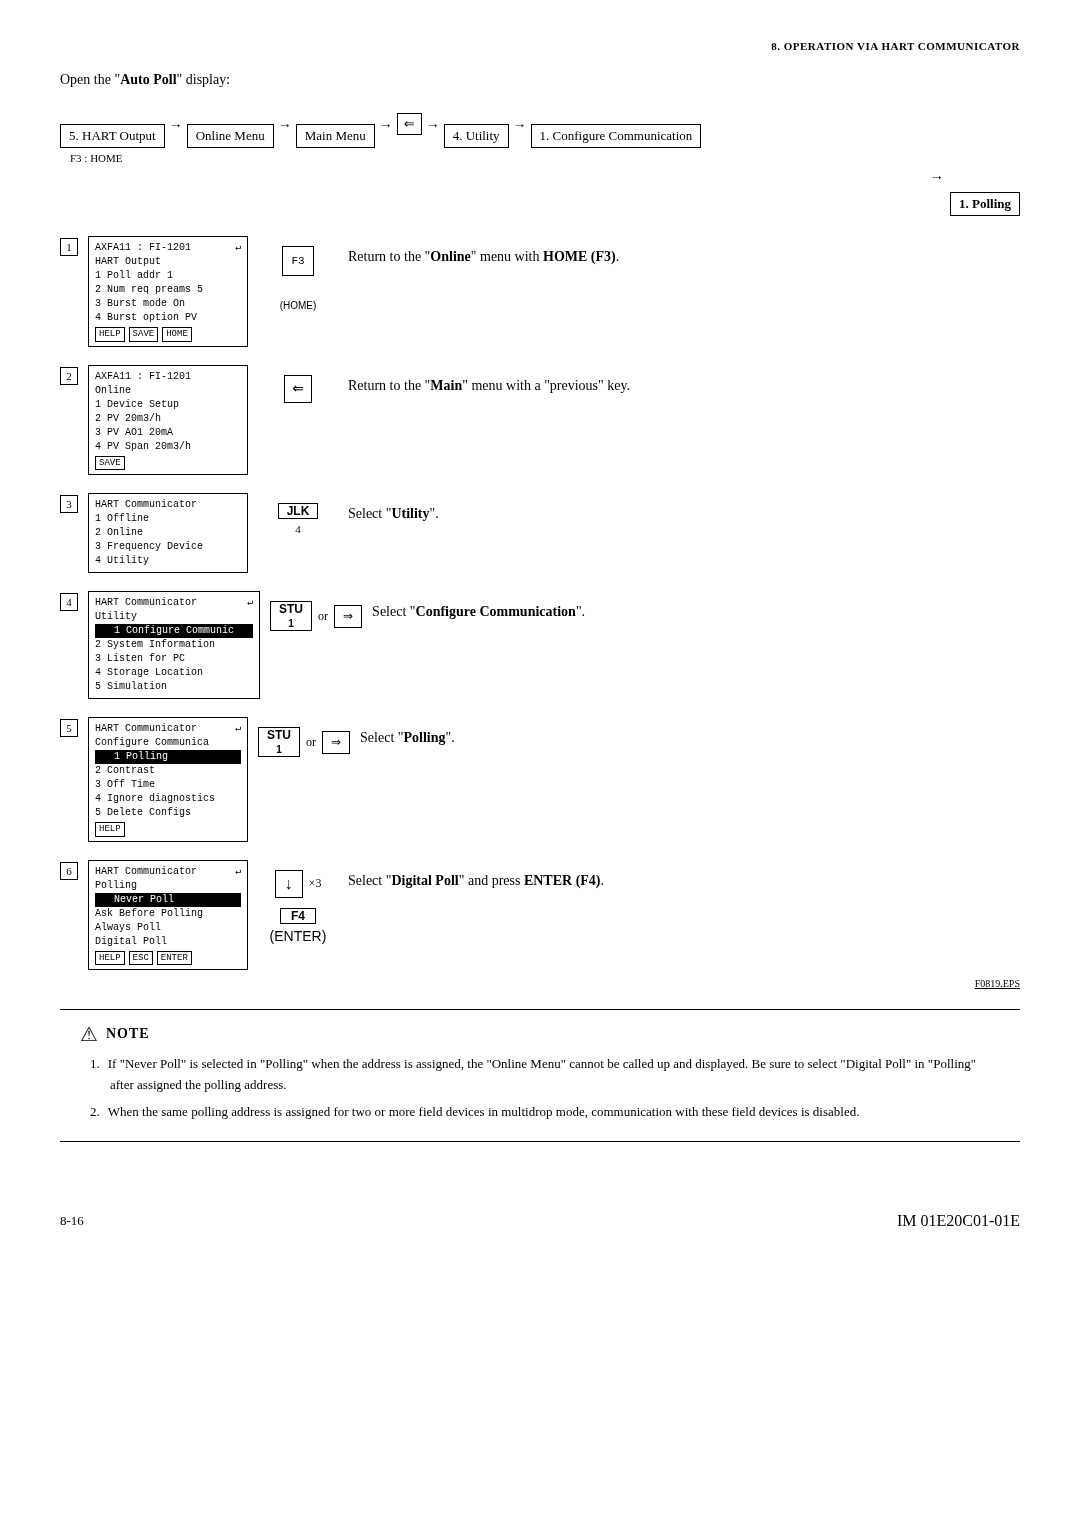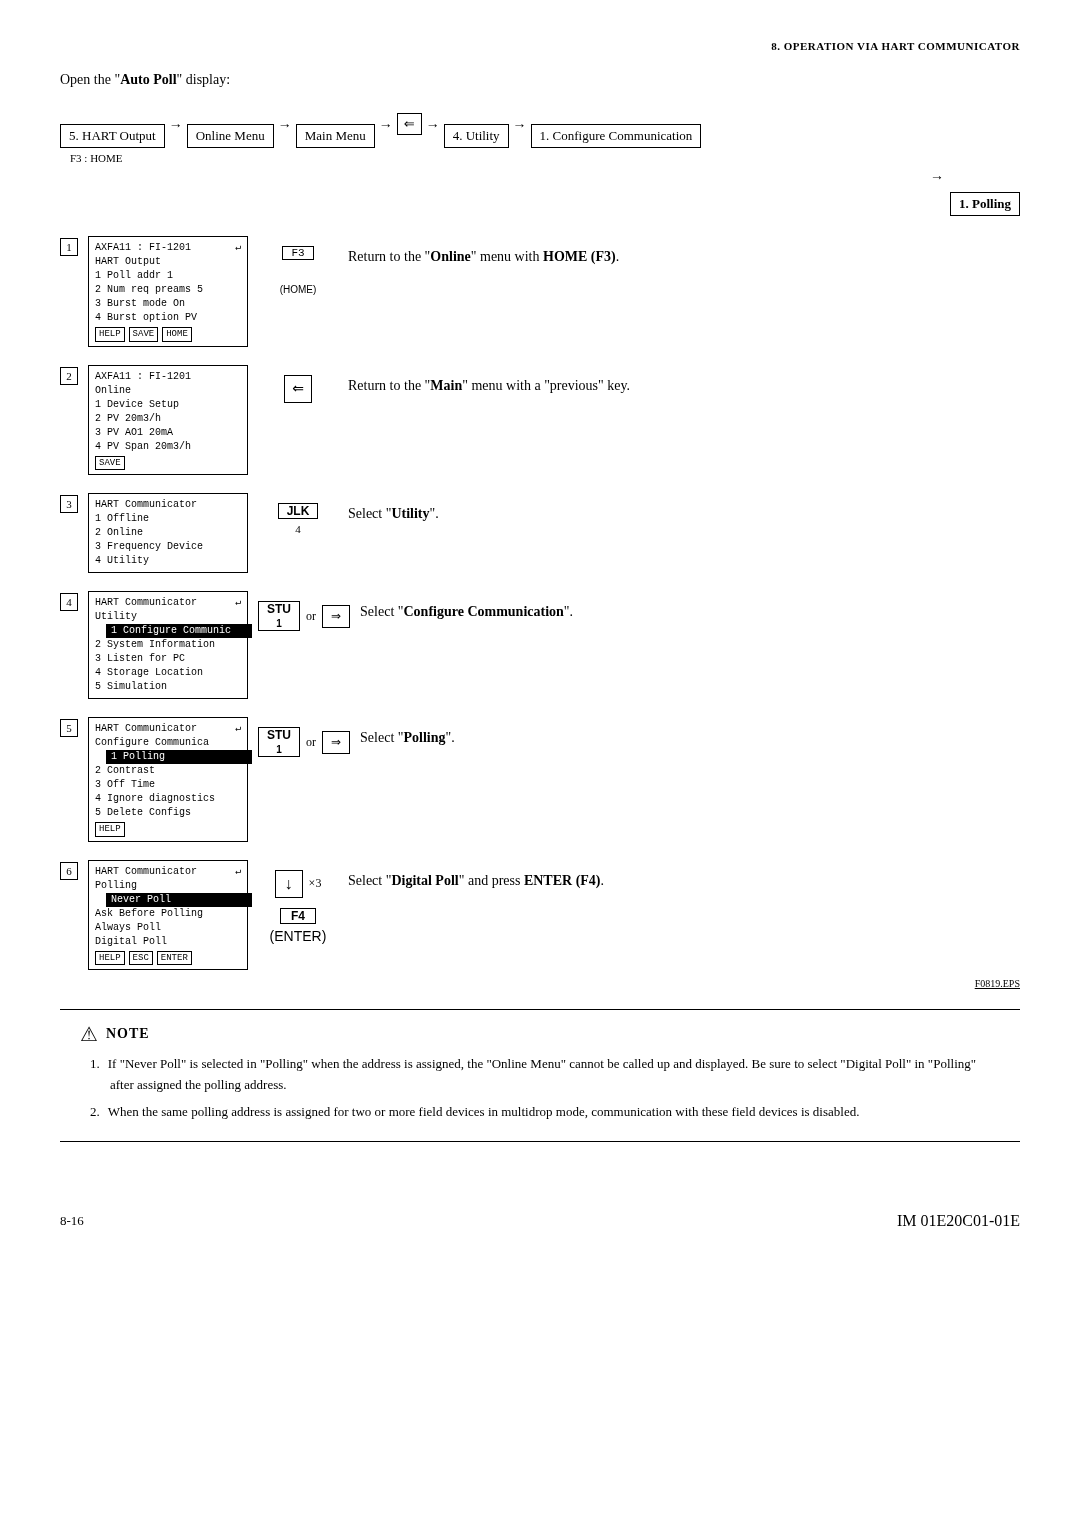--- a/index.html
+++ b/index.html
@@ -82,22 +82,21 @@
       min-width: 160px;
       max-width: 200px;
       flex-shrink: 0;
       line-height: 1.4;
     }
     .screen-box .highlight {
       background: #000;
       color: #fff;
       display: inline-block;
       width: 100%;
-      padding: 0 5px;
-      margin-left: 11px;
+      padding: 0 19px;
     }
     .screen-box .footer-btns {
       display: flex;
       gap: 4px;
       margin-top: 2px;
     }
     .screen-box .btn-label {
       border: 1px solid #000;
       padding: 0px 3px;
       font-size: 9px;
@@ -214,21 +213,21 @@
       width: 28px;
       height: 28px;
       border: 1px solid #000;
       display: flex;
       align-items: center;
       justify-content: center;
       font-size: 14px;
     }
     .home-key {
       border: 1px solid #000;
-      padding: 0 8px;
+      padding: 8px 8px;
       font-size: 11px;
       font-family: 'Courier New', monospace;
       text-align: center;
     }
     .clearfix::after { content: ''; display: table; clear: both; }
   </style>
 </head>
 <body>
 
 <div class="header-right">8.  OPERATION VIA HART COMMUNICATOR</div>

